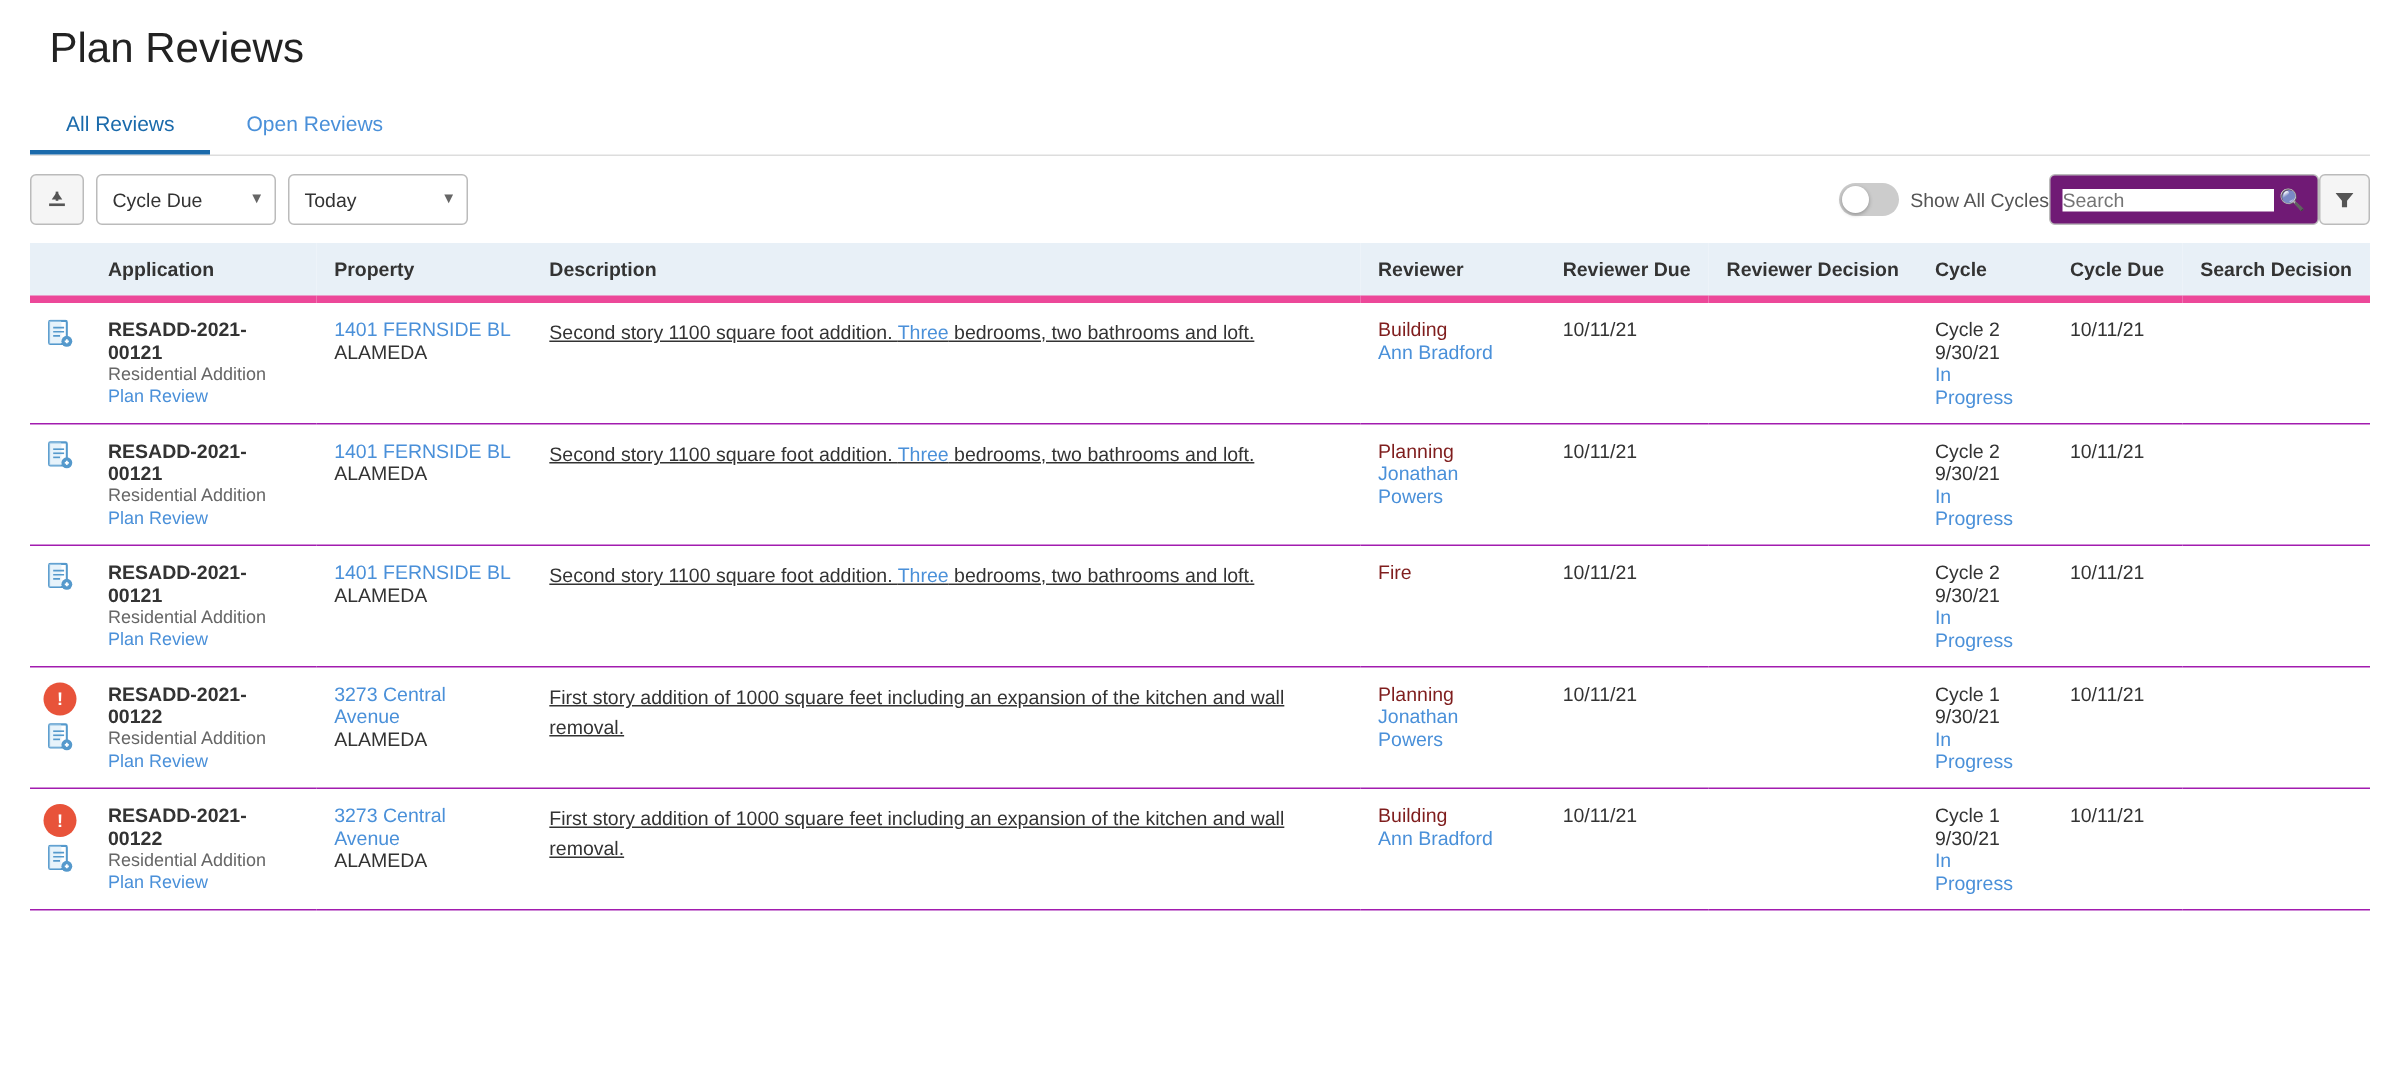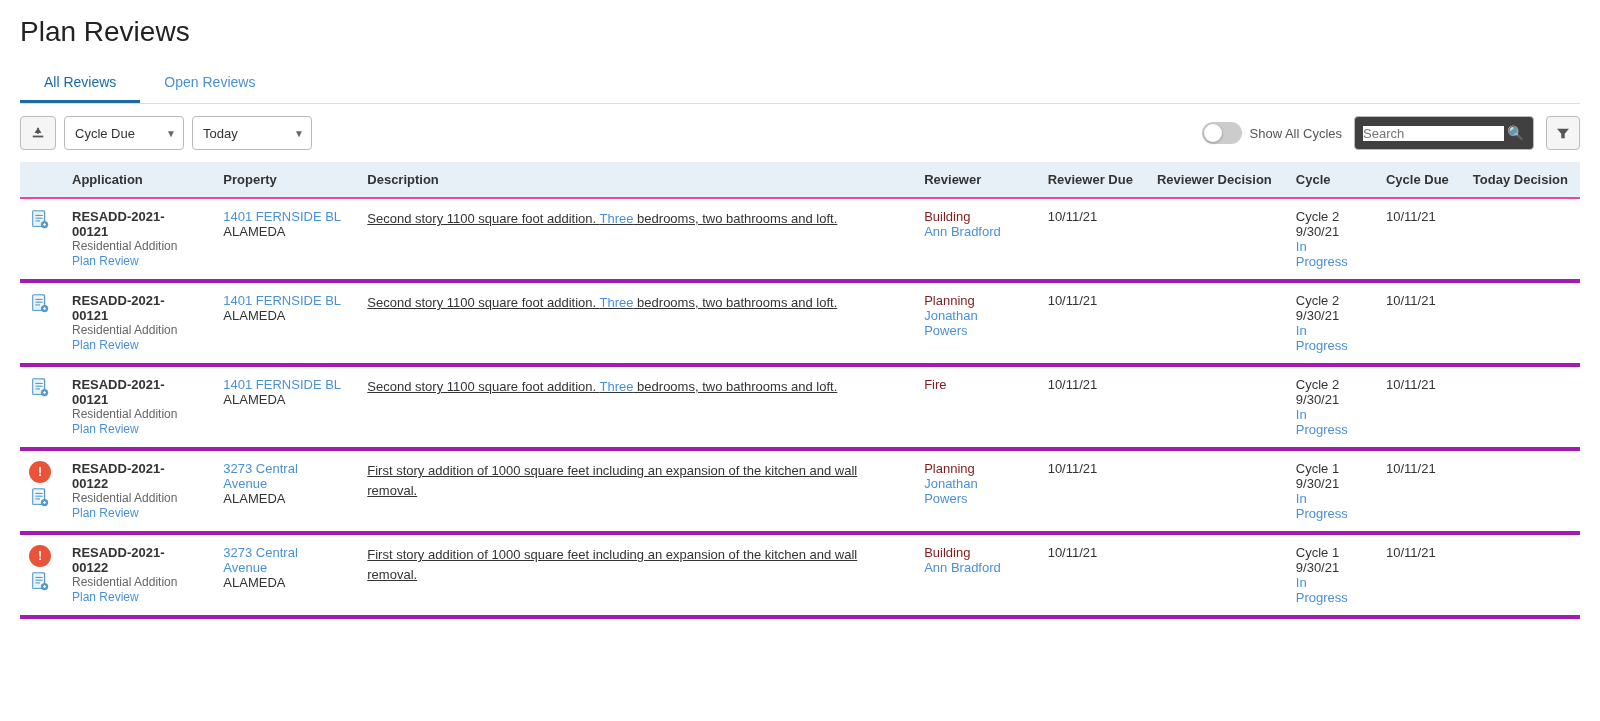--- a/index.html
+++ b/index.html
@@ -1,49 +1,49 @@
 <!DOCTYPE html>
 <html><head>
   <meta charset="utf-8">
   <style>
     * { box-sizing: border-box; margin: 0; padding: 0; }
     body { font-family: -apple-system, BlinkMacSystemFont, 'Segoe UI', Arial, sans-serif; font-size: 13px; color: #333; background: #fff; padding: 16px 20px; }
     
-    .page-title { font-size: 28px; font-weight: 300; color: #222; margin-bottom: 16px; }
+    .page-title { font-size: 28px; font-weight: 300; color: #222; margin-bottom: 16px; margin-left: 13px; }
     
     .tabs { display: flex; border-bottom: 1px solid #ddd; margin-bottom: 12px; }
     .tab { padding: 10px 24px; cursor: pointer; color: #4a90d9; font-size: 14px; border-bottom: 3px solid transparent; text-decoration: none; }
     .tab.active { color: #1a6aab; border-bottom: 3px solid #1a6aab; }
     
     .toolbar { display: flex; align-items: center; margin-bottom: 12px; gap: 8px; }
     .toolbar-left { display: flex; align-items: center; gap: 8px; flex: 1; }
-    .toolbar-right { display: flex; align-items: center; gap: 12px; margin-left: auto; }
+    .toolbar-right { display: flex; align-items: center; margin-left: auto; }
     
     .export-btn { border: 1px solid #bbb; background: #f5f5f5; padding: 6px 10px; border-radius: 4px; cursor: pointer; display: flex; align-items: center; justify-content: center; width: 36px; height: 34px; }
     
     .select-wrapper { position: relative; display: inline-block; }
     .select-wrapper select { appearance: none; border: 1px solid #bbb; background: #fff; padding: 6px 30px 6px 10px; border-radius: 4px; font-size: 13px; color: #333; cursor: pointer; min-width: 120px; height: 34px; }
     .select-arrow { position: absolute; right: 8px; top: 50%; transform: translateY(-50%); pointer-events: none; color: #666; font-size: 10px; }
     
     .toggle-label { display: flex; align-items: center; gap: 8px; color: #555; font-size: 13px; cursor: pointer; }
     .toggle { width: 40px; height: 22px; background: #ccc; border-radius: 11px; position: relative; cursor: pointer; }
     .toggle.off .toggle-knob { left: 2px; }
     .toggle-knob { width: 18px; height: 18px; background: #fff; border-radius: 50%; position: absolute; top: 2px; left: 2px; box-shadow: 0 1px 3px rgba(0,0,0,0.3); transition: left 0.2s; }
     
-    .search-wrapper { display: flex; align-items: center; border: 1px solid #bbb; border-radius: 4px; padding: 0 8px; height: 34px; background: #404040; width: 180px; }
+    .search-wrapper { display: flex; align-items: center; border: 1px solid #bbb; border-radius: 4px; padding: 0 8px; height: 34px; background: #701a75; width: 180px; }
     .search-wrapper input { border: none; outline: none; font-size: 13px; color: #333; width: 100%; }
     .search-icon-wrap { color: #999; margin-left: 4px; font-size: 14px; }
     
     .filter-btn { border: 1px solid #bbb; background: #f5f5f5; padding: 6px 10px; border-radius: 4px; cursor: pointer; width: 34px; height: 34px; display: flex; align-items: center; justify-content: center; }
     
     table { width: 100%; border-collapse: collapse; font-size: 13px; }
     thead tr { background: #e8f0f7; }
-    thead th { padding: 10px 12px; text-align: left; font-weight: 600; color: #333; font-size: 13px; border-bottom: 2px solid #ec4899; white-space: nowrap; }
-    
-    tbody tr { border-bottom: 4px solid #a21caf; }
+    thead th { padding: 10px 12px; text-align: left; font-weight: 600; color: #333; font-size: 13px; border-bottom: 5px solid #ec4899; white-space: nowrap; }
+    
+    tbody tr { border-bottom: 1px solid #a21caf; }
     tbody td { padding: 10px 12px; vertical-align: top; }
     
     .app-icon-cell { width: 40px; padding: 10px 6px; }
     .icon-stack { display: flex; flex-direction: column; align-items: center; gap: 4px; }
     
     .alert-icon { width: 22px; height: 22px; background: #e8533a; border-radius: 50%; display: flex; align-items: center; justify-content: center; color: #fff; font-size: 12px; font-weight: bold; }
     .doc-icon { width: 22px; height: 22px; display: flex; align-items: center; justify-content: center; }
     .doc-icon svg { width: 20px; height: 20px; }
     
     .app-id { font-weight: 600; color: #333; font-size: 13px; }
@@ -127,21 +127,21 @@
     <tr>
       <th></th>
       <th>Application</th>
       <th>Property</th>
       <th>Description</th>
       <th>Reviewer</th>
       <th>Reviewer Due</th>
       <th>Reviewer Decision</th>
       <th>Cycle</th>
       <th>Cycle Due</th>
-      <th>Today Decision</th>
+      <th>Search Decision</th>
     </tr>
   </thead>
   <tbody id="table-body">
   <tr>
         <td class="app-icon-cell">
           <div class="icon-stack">
             <div class="doc-icon">
               <svg viewBox="0 0 20 22" fill="none" xmlns="http://www.w3.org/2000/svg">
     <rect x="2" y="1" width="13" height="17" rx="1" stroke="#5599cc" stroke-width="1.5" fill="none"></rect>
     <rect x="2" y="1" width="9" height="17" rx="1" fill="#d0e8f8" opacity="0.5"></rect>

